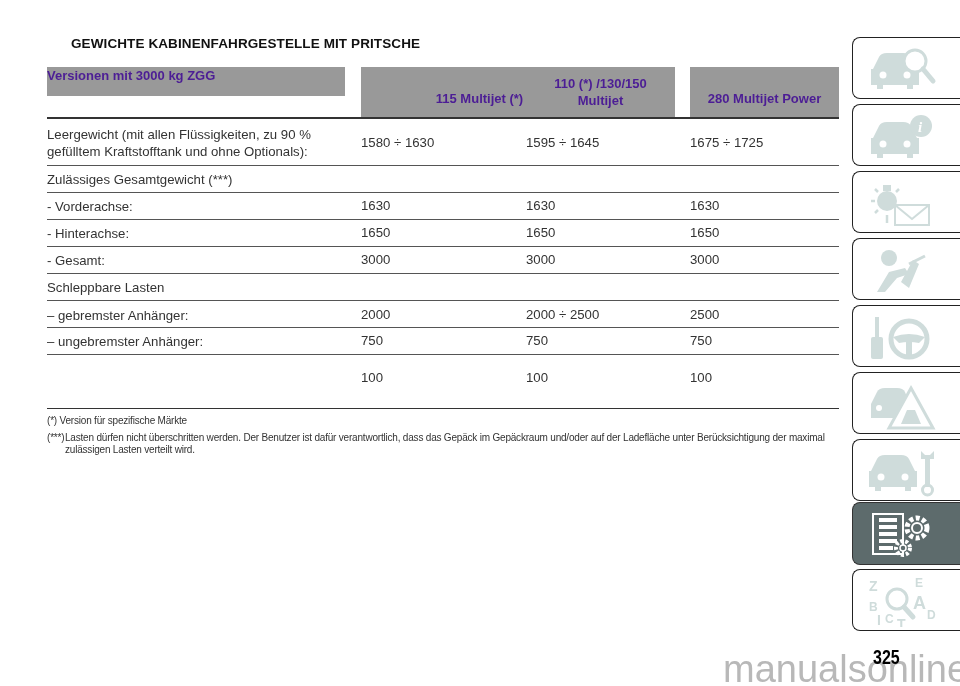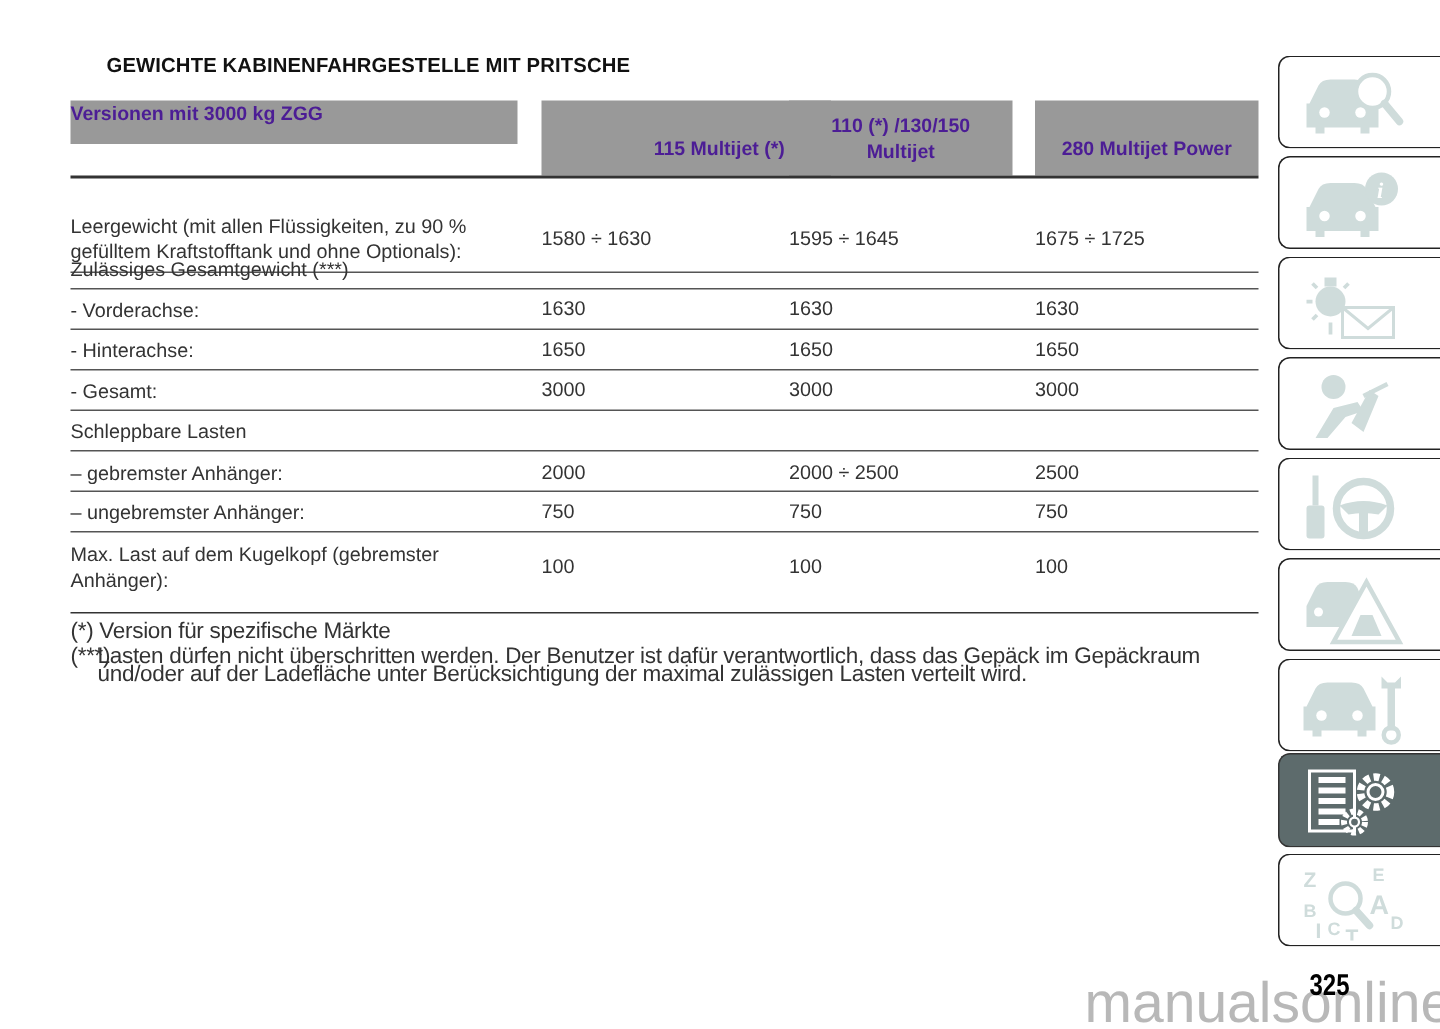--- a/index.html
+++ b/index.html
@@ -9,21 +9,21 @@
   .thead { position:absolute; top:67px; left:47px; width:792px; height:52px; }
   .th { position:absolute; top:0; height:50px; background:#999999; color:#4c1d95; font-weight:bold;
         font-size:13px; display:flex; align-items:center; justify-content:center; text-align:center; line-height:17px; }
   .th.first { justify-content:flex-start; padding-left:0; align-items:flex-start; height:29px; }
   .th.c1 { padding-top:12px; height:38px; align-items:center;padding-left:44px; }
   .th.c3 { padding-top:12px; height:38px; }
   .thead-line { position:absolute; left:47px; top:117px; width:792px; height:2px; background:#333; }
   .row { position:absolute; left:47px; width:792px; border-bottom:1px solid #555; font-size:13.2px; color:#333; }
   .row .lbl { position:absolute; left:0; line-height:17px; }
   .row .v { position:absolute; width:149px; text-align:left; }
-  .fn { position:absolute; left:47px; font-size:15px; color:#333; line-height:12px; letter-spacing:-0.2px; }
+  .fn { position:absolute; left:47px; font-size:10px; color:#333; line-height:12px; letter-spacing:-0.2px; }
   .tab { position:absolute; left:852px; width:120px; height:62px; border:1.5px solid #222; border-right:none;
          border-radius:8px 0 0 8px; background:#fff; box-sizing:border-box; }
   .tab.active { background:#5d6b6c; border-color:#333; }
   .tab svg { position:absolute; left:14px; top:7px; }
   .pagenum { position:absolute; left:873px; top:646px; font-size:20px; font-weight:bold; color:#000;
              transform:scaleX(0.8); transform-origin:left; font-family:"Liberation Sans", sans-serif; }
   .watermark { position:absolute; left:723px; top:648px; font-size:38px; color:#b8b8b8; letter-spacing:0px; }
 </style>
 </head>
 <body>
@@ -33,21 +33,21 @@
 <div class="thead">
   <div class="th first" style="left:0;width:298px;">Versionen mit 3000 kg ZGG</div>
   <div class="th c1" style="left:314px;width:149px;">115 Multijet (*)</div>
   <div class="th c3" style="left:479px;width:149px;top:0;">
     <span style="display:block;width:110px;margin-top:-12px;">110 (*) /130/150 Multijet</span>
   </div>
   <div class="th c3" style="left:643px;width:149px;">280 Multijet Power</div>
 </div>
 <div class="thead-line"></div>
 
-<div class="row" style="top:120px;height:45px;margin-top:16px;">
+<div class="row" style="top:120px;height:45px;">
   <span class="lbl" style="top:6px;width:300px;">Leergewicht (mit allen Flüssigkeiten, zu 90 % gefülltem Kraftstofftank und ohne Optionals):</span>
   <span class="v" style="left:314px;top:15px;">1580 ÷ 1630</span>
   <span class="v" style="left:479px;top:15px;">1595 ÷ 1645</span>
   <span class="v" style="left:643px;top:15px;">1675 ÷ 1725</span>
 </div>
 <div class="row" style="top:166px;height:26px;">
   <span class="lbl" style="top:5px;">Zulässiges Gesamtgewicht (***)</span>
 </div>
 <div class="row" style="top:193px;height:26px;">
   <span class="lbl" style="top:5px;">- Vorderachse:</span>
@@ -76,21 +76,20 @@
   <span class="v" style="left:479px;top:6px;">2000 ÷ 2500</span>
   <span class="v" style="left:643px;top:6px;">2500</span>
 </div>
 <div class="row" style="top:328px;height:26px;">
   <span class="lbl" style="top:5px;">– ungebremster Anhänger:</span>
   <span class="v" style="left:314px;top:5px;">750</span>
   <span class="v" style="left:479px;top:5px;">750</span>
   <span class="v" style="left:643px;top:5px;">750</span>
 </div>
 <div class="row" style="top:355px;height:53px;border-bottom:1.5px solid #333;">
-  <span class="lbl" style="top:6px;width:280px;">Max. Last auf dem Kugelkopf (gebremster Anhänger):</span>
   <span class="v" style="left:314px;top:15px;">100</span>
   <span class="v" style="left:479px;top:15px;">100</span>
   <span class="v" style="left:643px;top:15px;">100</span>
 </div>
 
 <div class="fn" style="top:415px;">
   <span>(*)</span>
   <span>Version für spezifische Märkte</span>
 </div>
 <div class="fn" style="top:432px;width:792px;">

